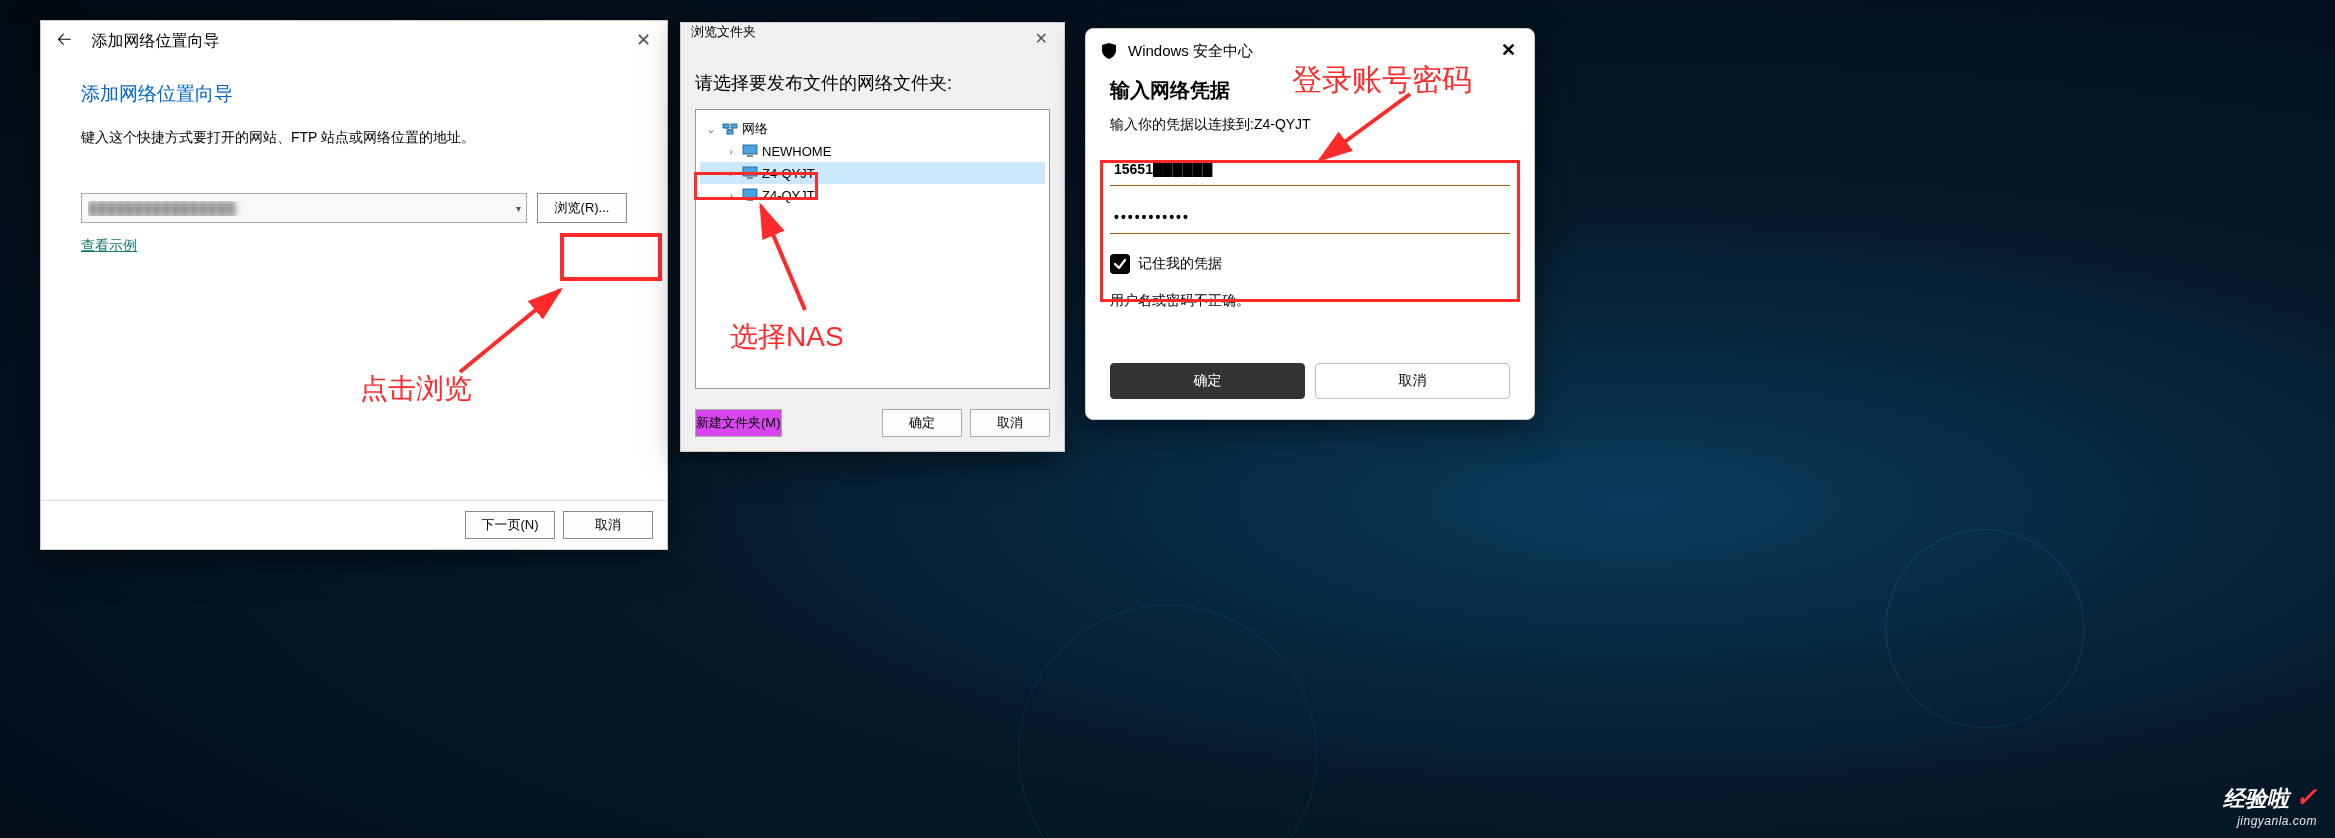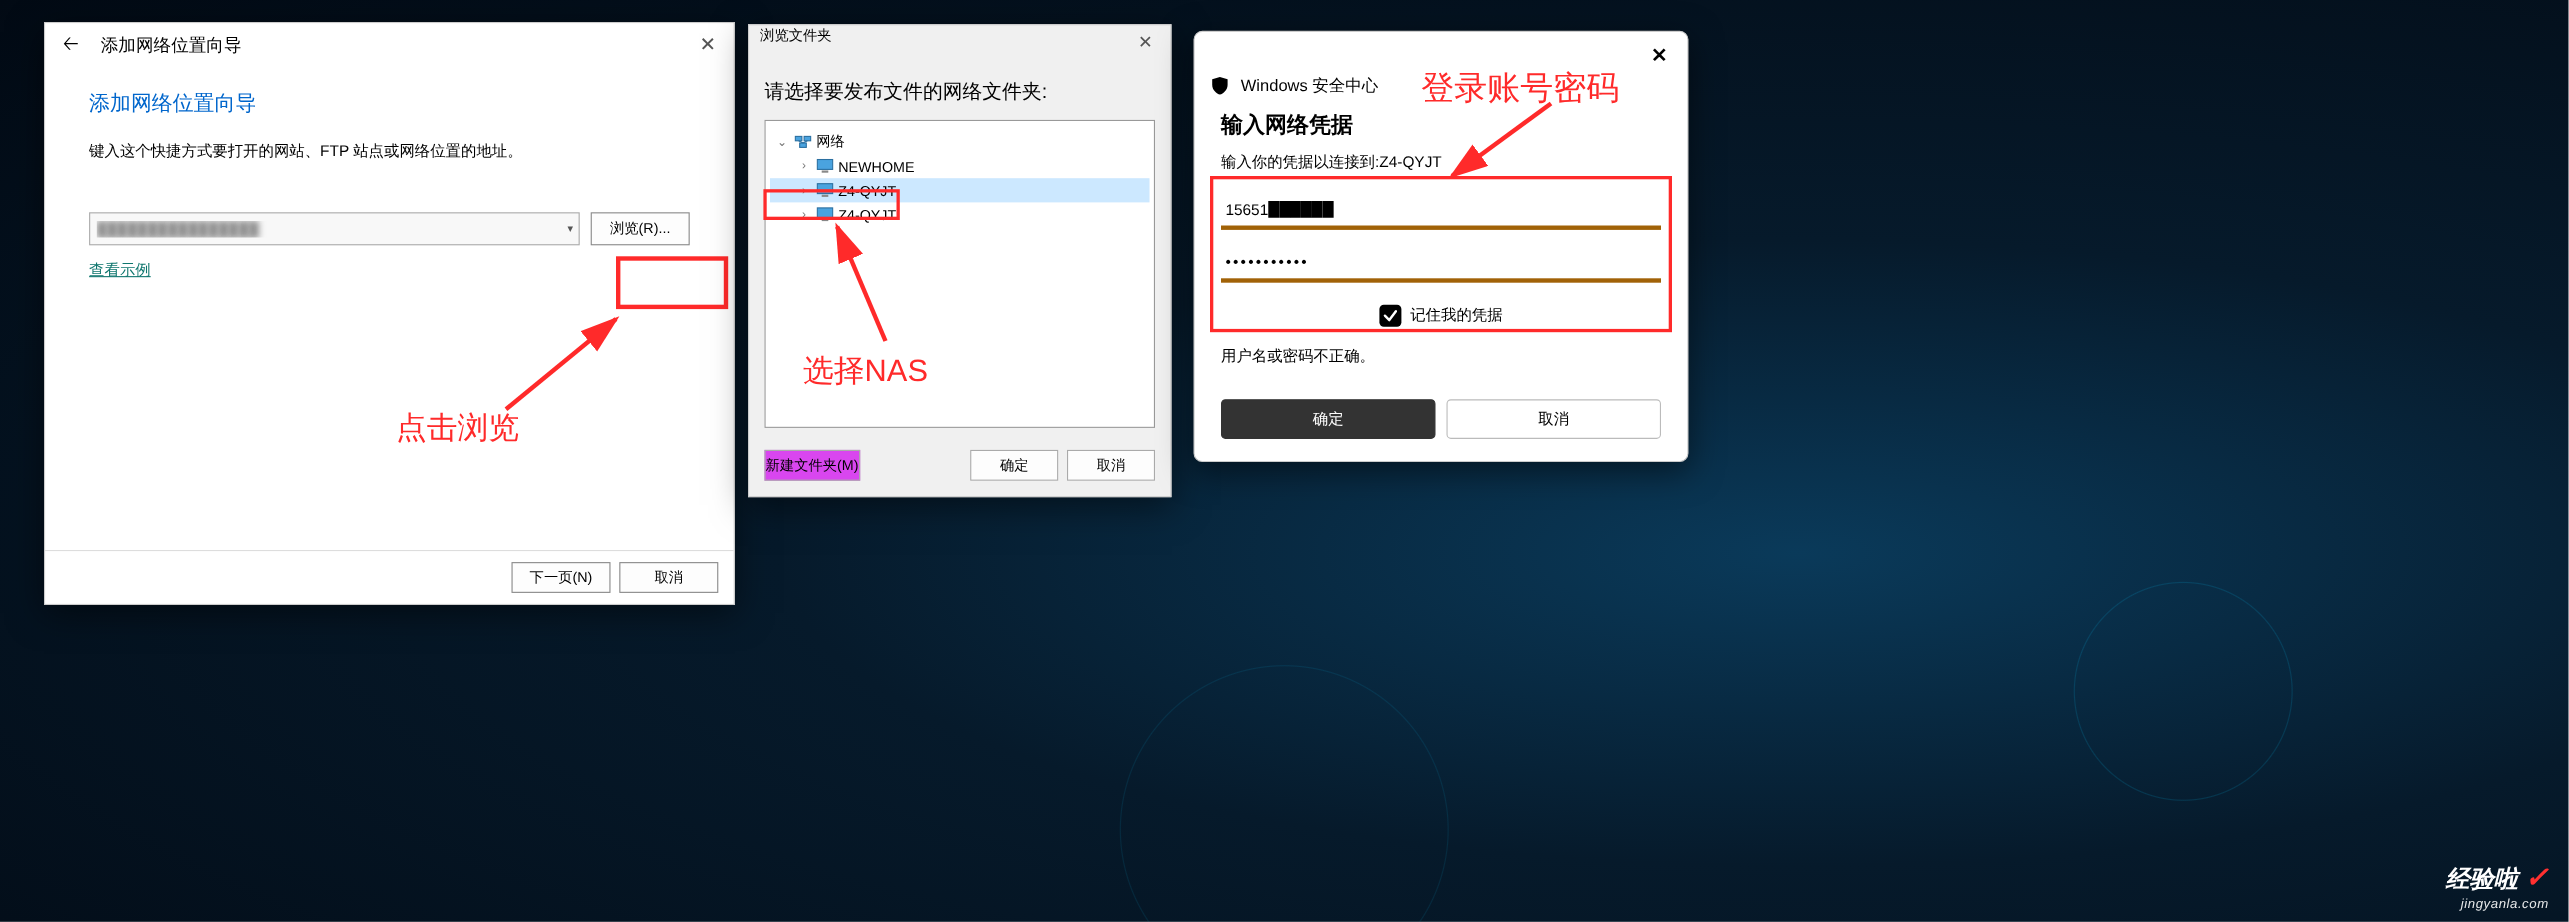--- a/index.html
+++ b/index.html
@@ -64,28 +64,28 @@
   .dlg2 .footer { padding:10px 14px 14px 14px; display:flex; gap:8px; }
   .dlg2 .footer .newfolder { flex:1; height:28px; border:1px solid #aaa; background:#d946ef; font-size:13px; cursor:pointer; max-width:120px;}
   .dlg2 .footer .spacer { flex:1; }
   .dlg2 .footer .ok, .dlg2 .footer .cancel { width:80px; height:28px; border:1px solid #aaa; background:#fdfdfd; font-size:13px; cursor:pointer;}
 
   .net-icon, .pc-icon { width:16px; height:14px; display:inline-block; }
   .net-icon svg, .pc-icon svg { width:16px; height:14px; display:block; }
 
   
   .dlg3 { left: 1085px; top: 28px; width: 450px; height: 392px; border-radius:8px; display:flex; flex-direction:column; padding:0; }
-  .dlg3 .titlebar { height:44px; display:flex; padding:4px 14px; gap:10px; font-size:15px;margin-top:36px; }
+  .dlg3 .titlebar { height:44px; display:flex; align-items:center; padding:4px 14px; gap:10px; font-size:15px; }
   .dlg3 .shield { width:18px; height:18px; }
   .dlg3 .close-x { position:absolute; right:10px; top:8px; font-size:18px; cursor:pointer; padding:2px 8px; font-weight:bold;}
   .dlg3 .body { padding: 4px 24px 16px 24px; flex:1; }
   .dlg3 h2 { font-size:20px; font-weight:600; margin-bottom:12px; }
   .dlg3 .sub { font-size:14px; margin-bottom:18px; }
-  .dlg3 .field { width:100%; height:34px; border:none; border-bottom:4px solid #a16207; padding:0 4px; font-size:14px; margin-bottom:14px; outline:none; }
-  .dlg3 .remember-row { display:flex; align-items:center; gap:8px; font-size:14px; margin-top:6px; margin-bottom:18px;justify-content:center;}
+  .dlg3 .field { width:100%; height:34px; border:none; border-bottom:1px solid #a16207; padding:0 4px; font-size:14px; margin-bottom:14px; outline:none;font-weight:bold; }
+  .dlg3 .remember-row { display:flex; align-items:center; gap:8px; font-size:14px; margin-top:6px; margin-bottom:18px;}
   .dlg3 .checkbox { width:20px; height:20px; border-radius:4px; background:#000; display:flex; align-items:center; justify-content:center; cursor:pointer;}
   .dlg3 .checkbox svg { width:14px; height:14px; }
   .dlg3 .error { color:#000000; font-size:14px; margin-bottom:14px; }
   .dlg3 .btn-row { display:flex; gap:10px; padding:0 24px 20px 24px;}
   .dlg3 .btn-row button { flex:1; height:36px; border-radius:4px; font-size:14px; cursor:pointer; }
   .dlg3 .ok-btn { background:#333; color:#fff; border:1px solid #333; }
   .dlg3 .cancel-btn { background:#fff; border:1px solid #bbb; }
 
   .user-blur { position:relative; }
 

